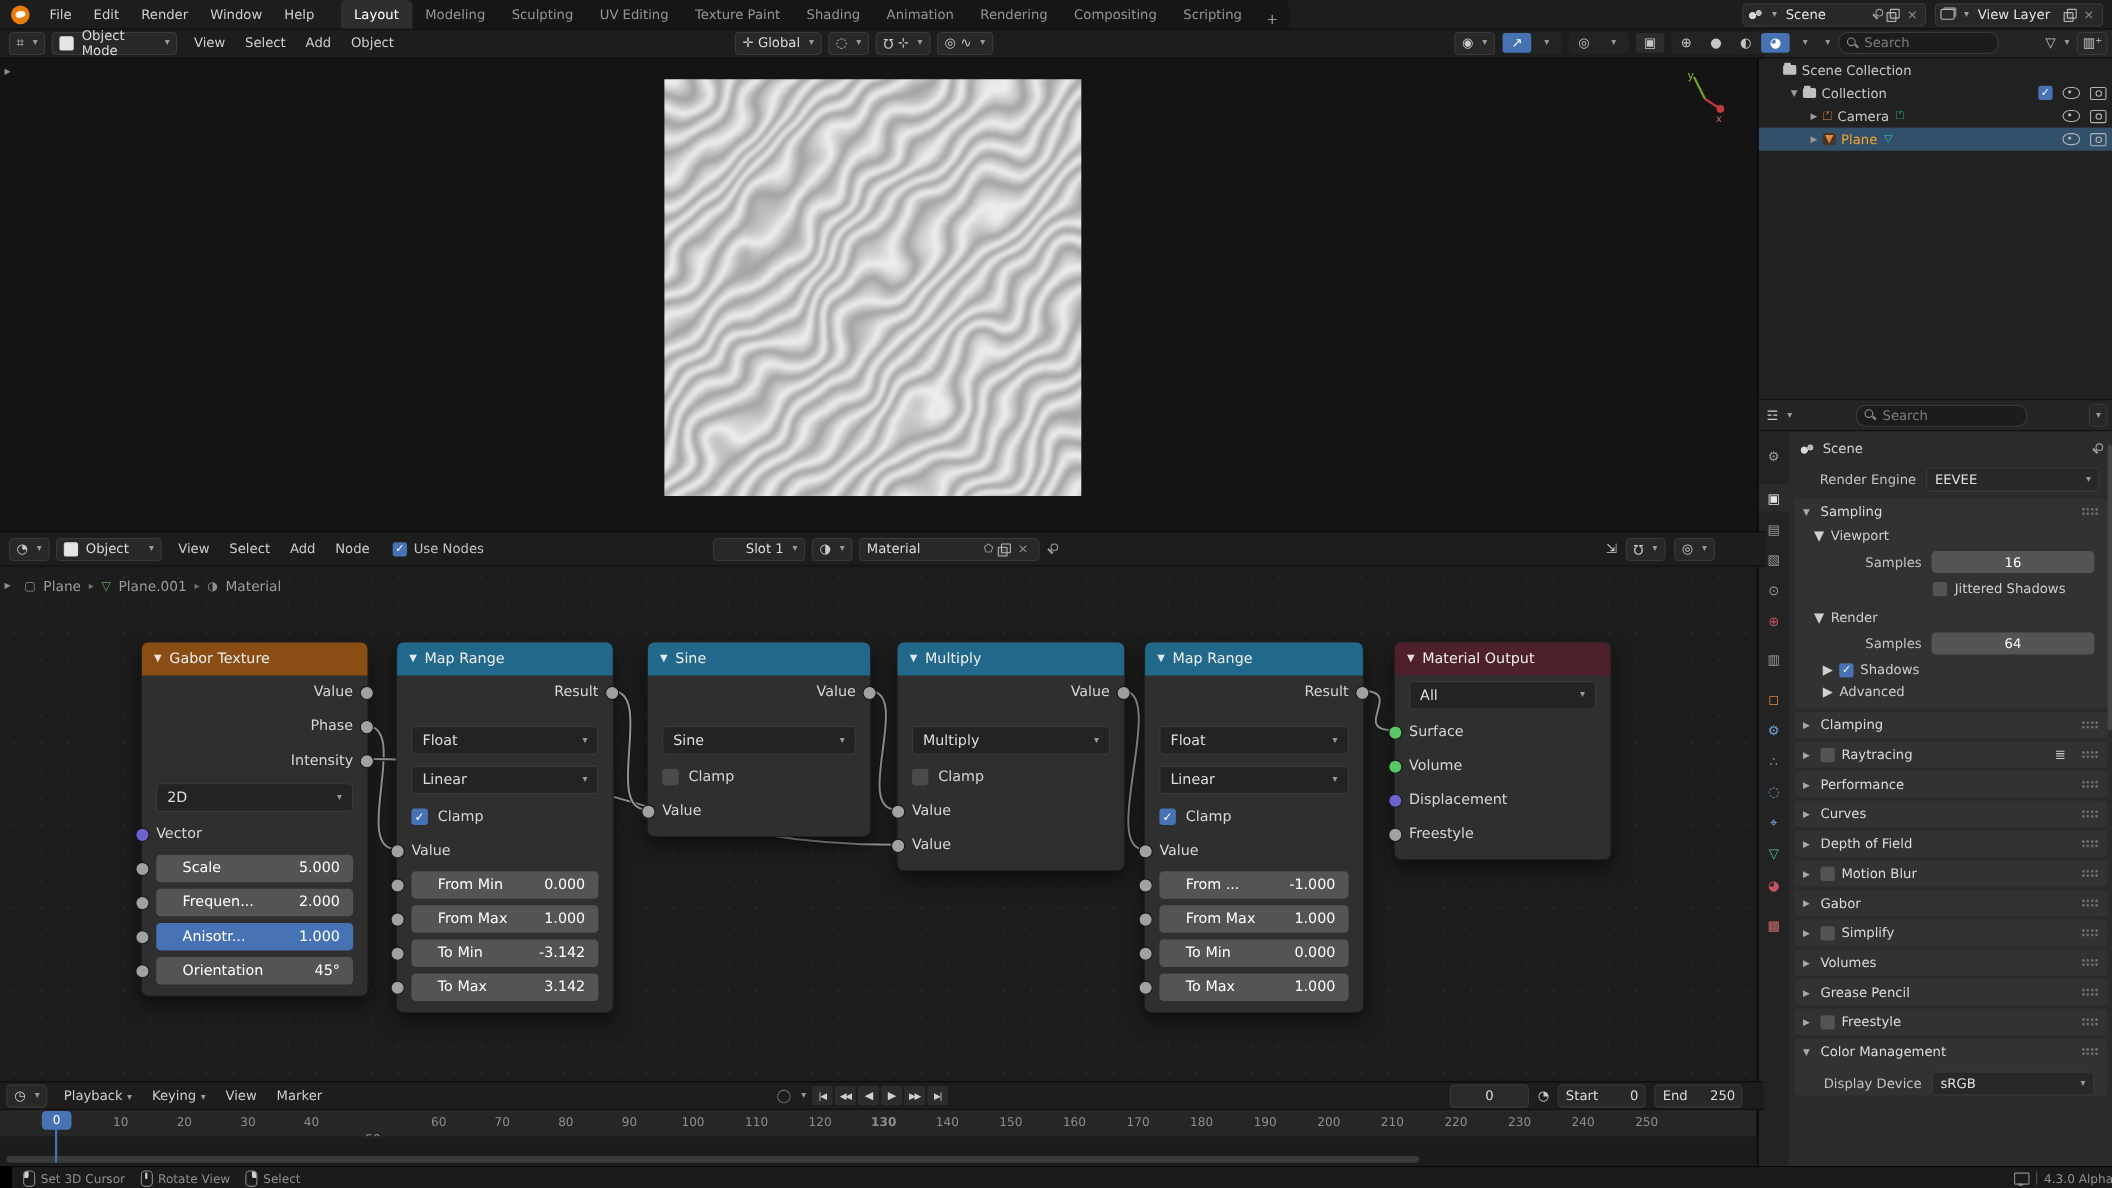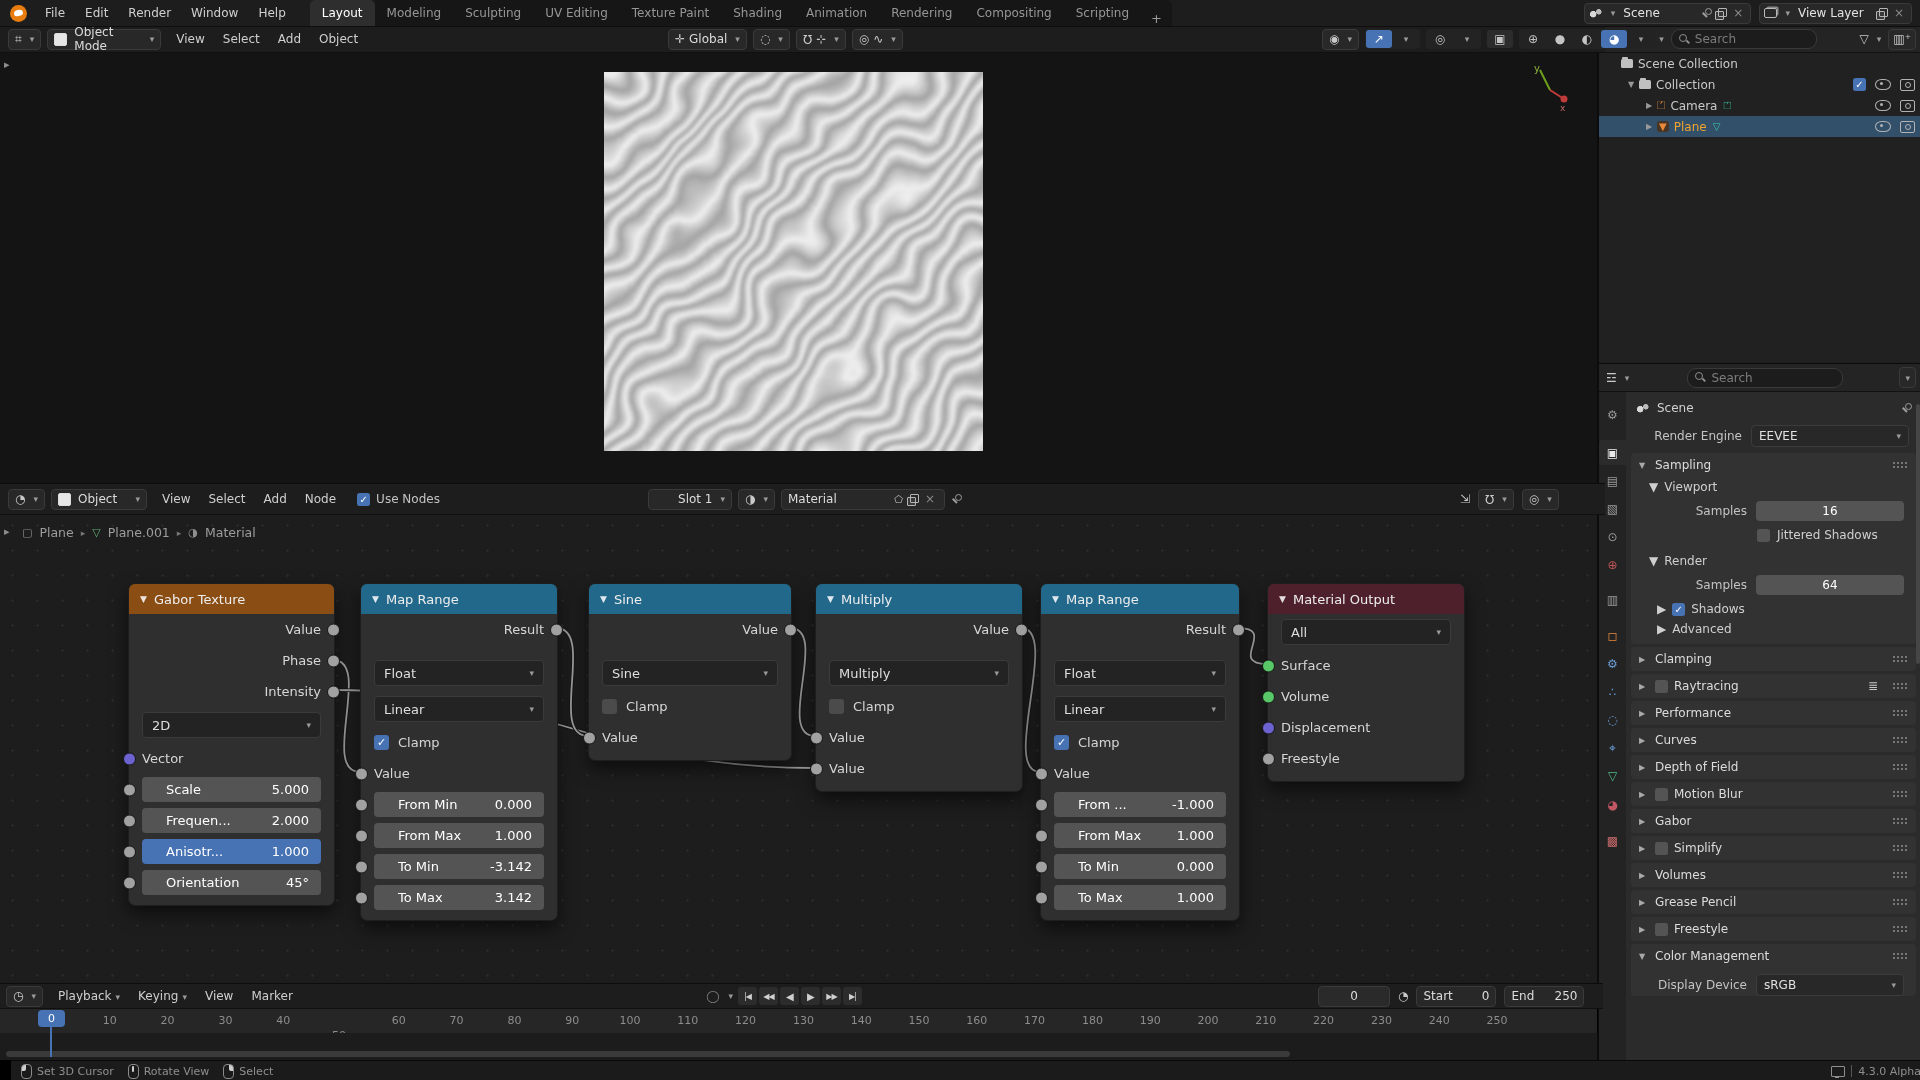--- a/index.html
+++ b/index.html
@@ -669,21 +669,21 @@
     <span class="tick" style="left: 225.4px;">30</span>
     <span class="tick" style="left: 283.2px;">40</span>
     <span class="tick" style="left: 339px; margin-top: 15px;">50</span>
     <span class="tick" style="left: 398.8px;">60</span>
     <span class="tick" style="left: 456.6px;">70</span>
     <span class="tick" style="left: 514.4px;">80</span>
     <span class="tick" style="left: 572.2px;">90</span>
     <span class="tick" style="left: 630px;">100</span>
     <span class="tick" style="left: 687.8px;">110</span>
     <span class="tick" style="left: 745.6px;">120</span>
-    <span class="tick" style="left: 803.4px;">130</span>
+    <span class="tick" style="left: 803.4px; font-weight: bold;">130</span>
     <span class="tick" style="left: 861.2px;">140</span>
     <span class="tick" style="left: 919px;">150</span>
     <span class="tick" style="left: 976.8px;">160</span>
     <span class="tick" style="left: 1034.6px;">170</span>
     <span class="tick" style="left: 1092.4px;">180</span>
     <span class="tick" style="left: 1150.2px;">190</span>
     <span class="tick" style="left: 1208px;">200</span>
     <span class="tick" style="left: 1265.8px;">210</span>
     <span class="tick" style="left: 1323.6px;">220</span>
     <span class="tick" style="left: 1381.4px;">230</span>

